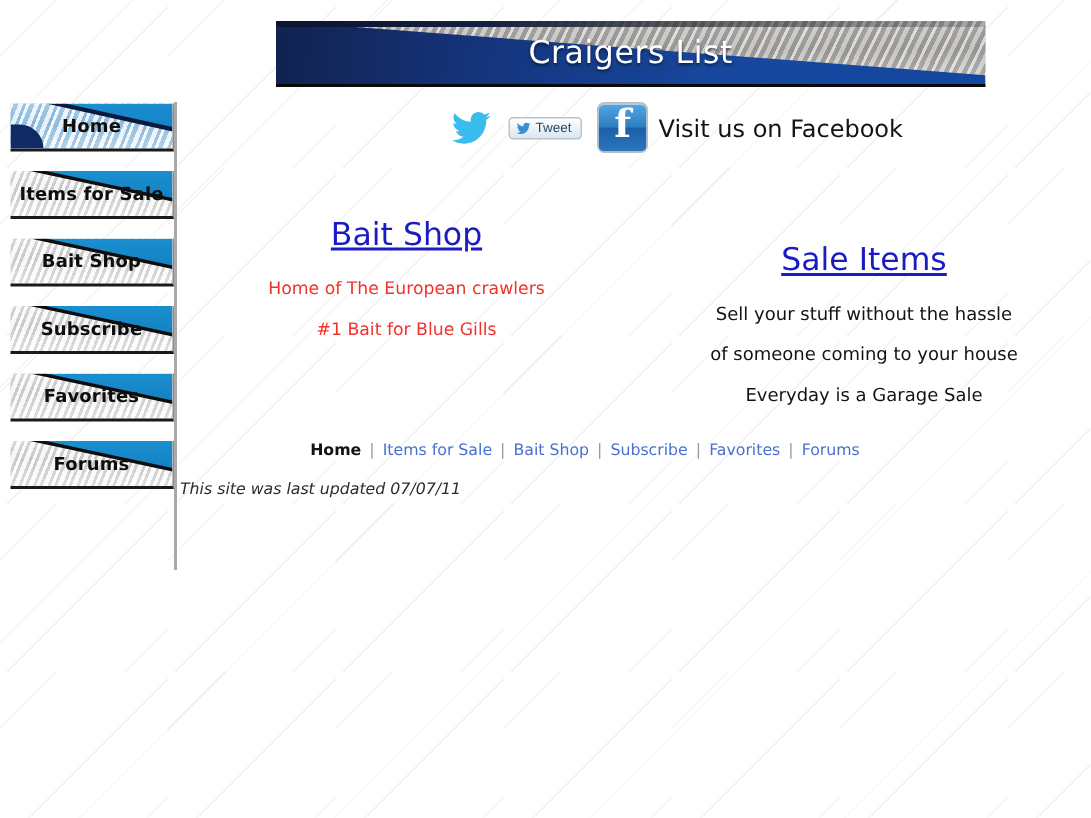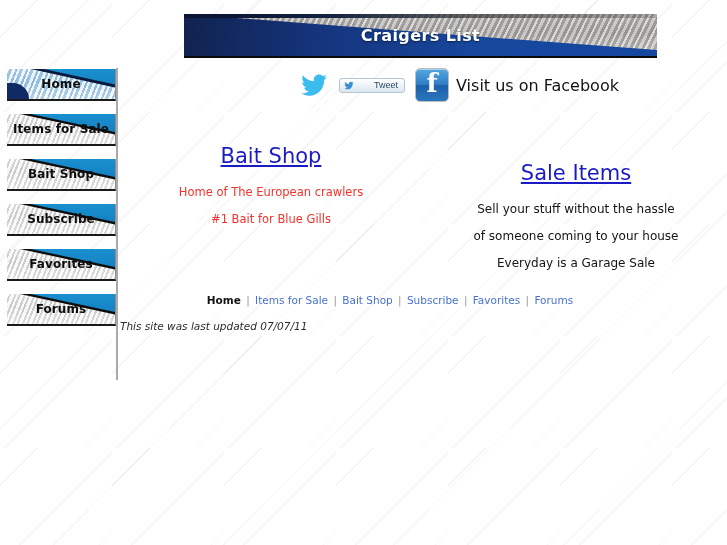--- a/index.html
+++ b/index.html
@@ -58,22 +58,22 @@
     clip-path: polygon(0 0, 100% 0, 100% 100%, 0 100%);
   }
   .banner-title {
     position: absolute;
     left: 0; top: 0;
     width: 100%; height: 100%;
     display: flex;
     align-items: center;
     justify-content: center;
     color: #ffffff;
-    font-size: 16px;
-    font-weight: 700;
+    font-size: 21px;
+    font-weight: 400;
     letter-spacing: 0.4px;
     text-shadow: 0 1px 2px rgba(0,0,0,0.55);
     font-family: "DejaVu Sans", sans-serif;
   }
 
   
   .sidebar { position: absolute; left: 7px; top: 69px; width: 111px; }
   .navbtn {
     position: relative;
     width: 108px;
@@ -160,21 +160,21 @@
     left: 300px;
     top: 67px;
     height: 36px;
     display: flex;
     align-items: center;
   }
   .tw-bird { width: 28px; height: 24px; display: block; }
   .tweet-btn {
     display: inline-flex;
     align-items: center;
-    gap: 20px;
+    gap: 3px;
     margin-left: 11px;
     padding: 2px 6px 2px 4px;
     height: 15px;
     box-sizing: border-box;
     border: 1px solid #b6c5d2;
     border-radius: 3px;
     background: linear-gradient(180deg, #ffffff 0%, #dbe6f0 100%);
     font-size: 9px;
     color: #2b4a6b;
     font-family: "Liberation Sans", sans-serif;

